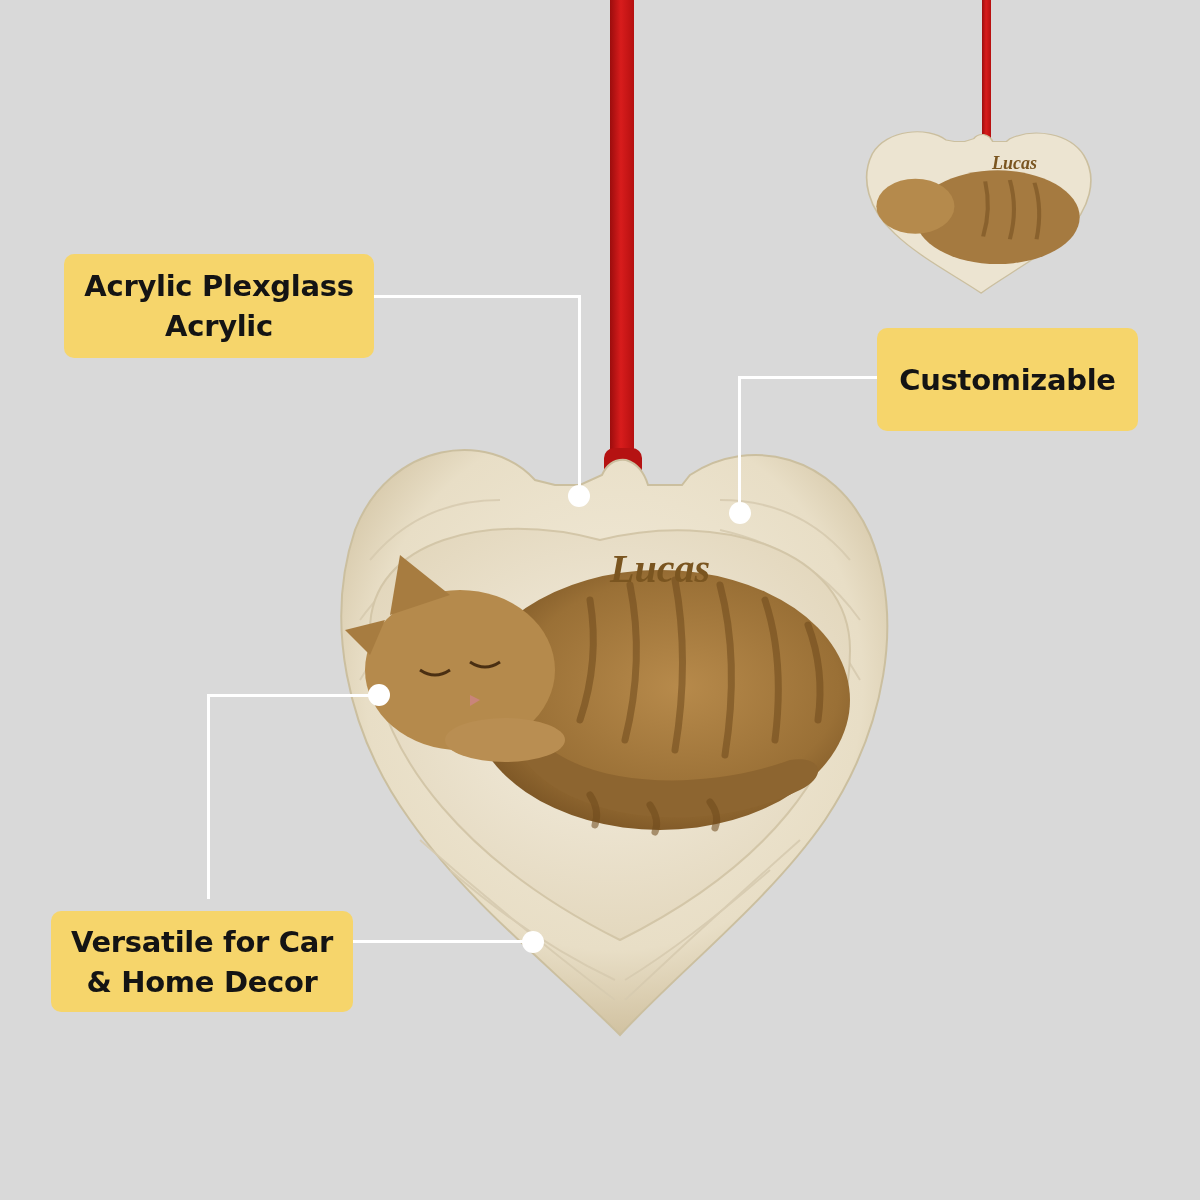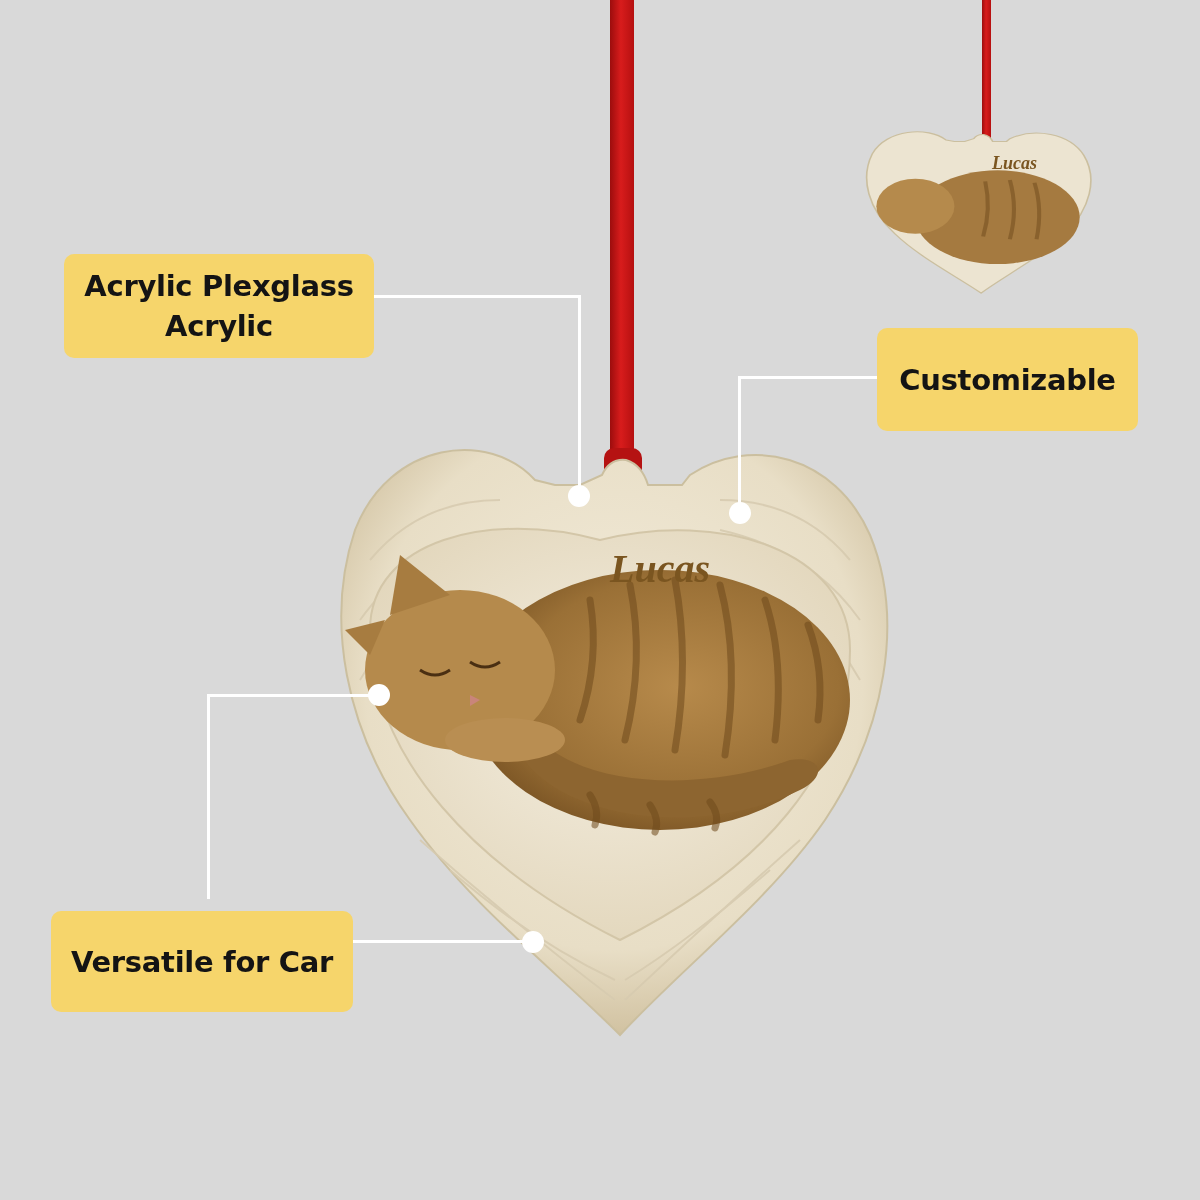--- a/index.html
+++ b/index.html
@@ -144,19 +144,20 @@
 
 <div class="label" style="left:877px; top:328px; width:261px; height:103px;">
   <span>Customizable</span>
 </div>
 <div class="line" style="left:738px; top:376px; width:139px; height:3px;"></div>
 <div class="line" style="left:738px; top:376px; width:3px; height:135px;"></div>
 <div class="dot" style="left:729px; top:502px;"></div>
 
 <div class="label" style="left:51px; top:899px; width:302px; height:101px;margin-top:12px;">
   <span>Versatile for Car</span>
+  <span>&amp; Home Decor</span>
 </div>
 <div class="line" style="left:353px; top:940px; width:180px; height:3px;"></div>
 <div class="dot" style="left:522px; top:931px;"></div>
 
 <div class="line" style="left:207px; top:694px; width:172px; height:3px;"></div>
 <div class="line" style="left:207px; top:694px; width:3px; height:205px;"></div>
 <div class="dot" style="left:368px; top:684px;"></div>
 
 </body></html>

